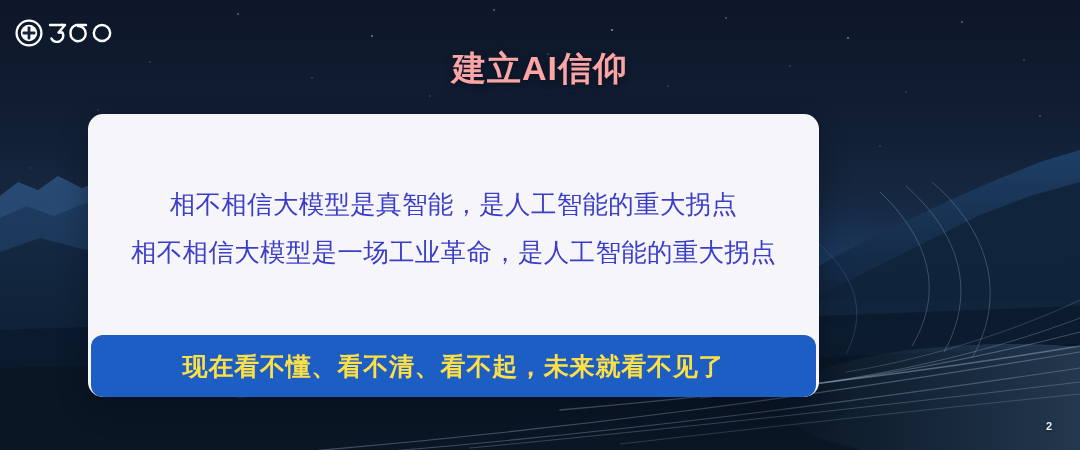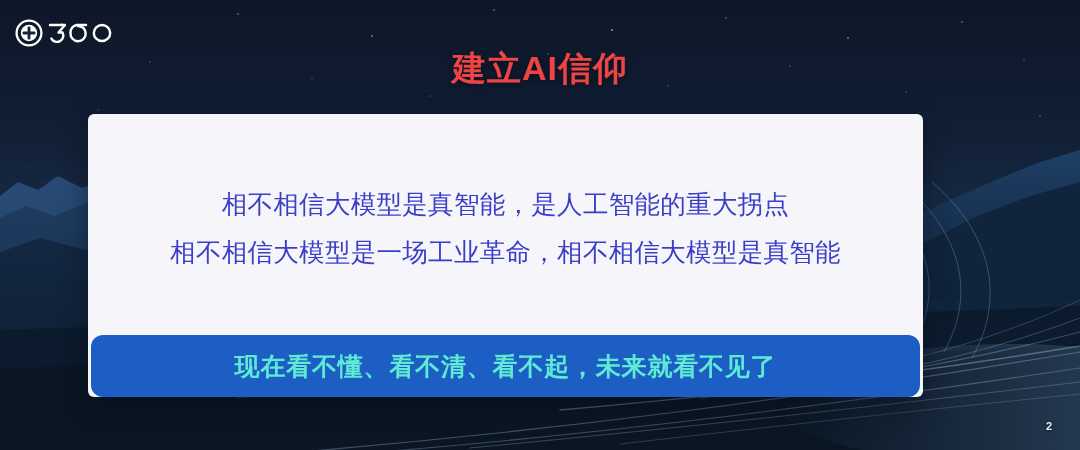--- a/index.html
+++ b/index.html
@@ -81,34 +81,34 @@
   }
   .logo-mark { display: block; }
   .logo-word { display: block; }
 
   .slide-title {
     position: absolute;
     left: 0;
     right: 0;
     top: 46px;
     text-align: center;
-    color: #ef4444;
+    color: #fca5a5;
     font-size: 34px;
     font-weight: bold;
     letter-spacing: 1px;
     text-shadow: 0 2px 7px rgba(3,10,22,.55);
   }
 
   .card {
     position: absolute;
     left: 88px;
     top: 114px;
-    width: 835px;
+    width: 731px;
     height: 283px;
-    border-radius: 6px;
+    border-radius: 15px;
     background: #f6f5fa;
     box-shadow: 0 10px 28px rgba(4,11,22,.42);
     overflow: hidden;
   }
 
   .card-body {
     position: absolute;
     left: 0;
     right: 0;
     top: 0;
@@ -136,21 +136,21 @@
     right: 3px;
     bottom: 0;
     height: 62px;
     background: #1c5ec3;
     border-radius: 12px;
     display: flex;
     align-items: center;
     justify-content: center;
   }
   .card-banner-text {
-    color: #5eead4;
+    color: #fde047;
     font-size: 25px;
     font-weight: bold;
     letter-spacing: .8px;
     white-space: nowrap;
   }
 
   .page-number {
     position: absolute;
     right: 28px;
     bottom: 18px;
@@ -250,21 +250,21 @@
       </svg>
       <span></span>
 
   </div>
 
   <div class="slide-title">建立AI信仰</div>
 
   <div class="card">
     <div class="card-body">
       <div class="card-line">相不相信大模型是真智能，是人工智能的重大拐点</div>
-      <div class="card-line">相不相信大模型是一场工业革命，相不相信大模型是真智能</div>
+      <div class="card-line">相不相信大模型是一场工业革命，是人工智能的重大拐点</div>
     </div>
     <div class="card-banner">
       <span class="card-banner-text">现在看不懂、看不清、看不起，未来就看不见了</span>
     </div>
   </div>
 
   <div class="page-number">2</div>
 
 </div>
 

